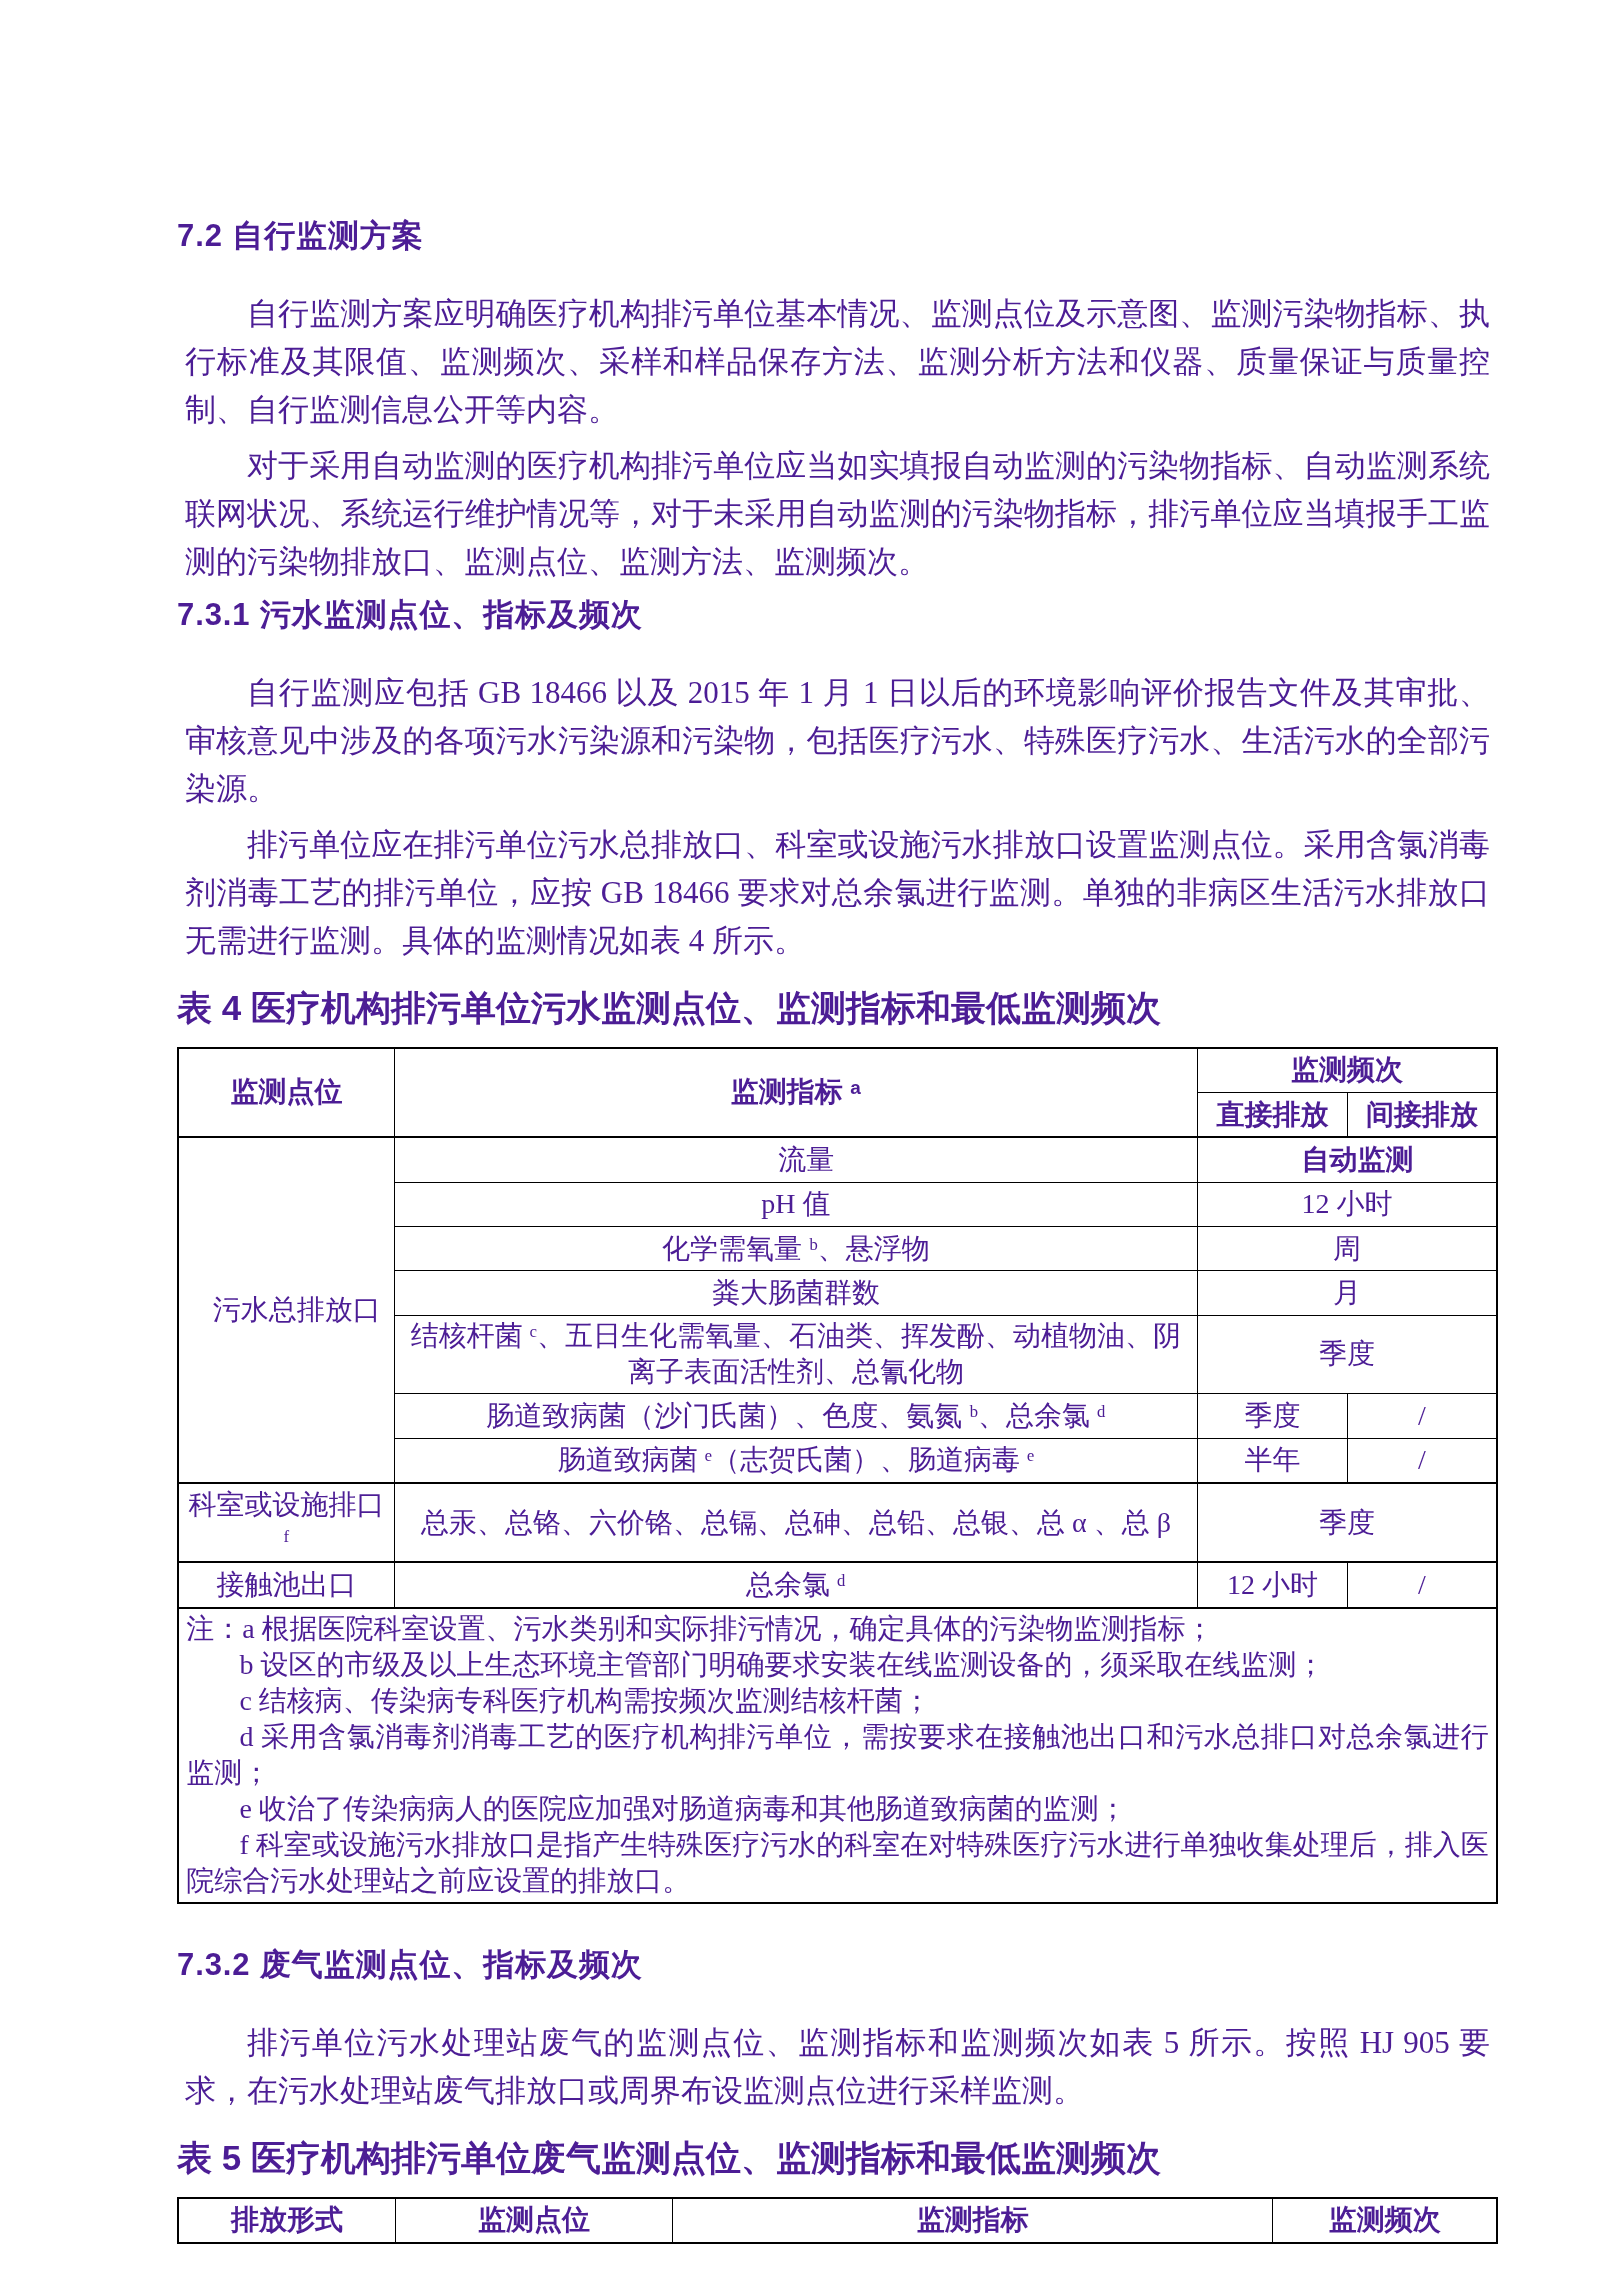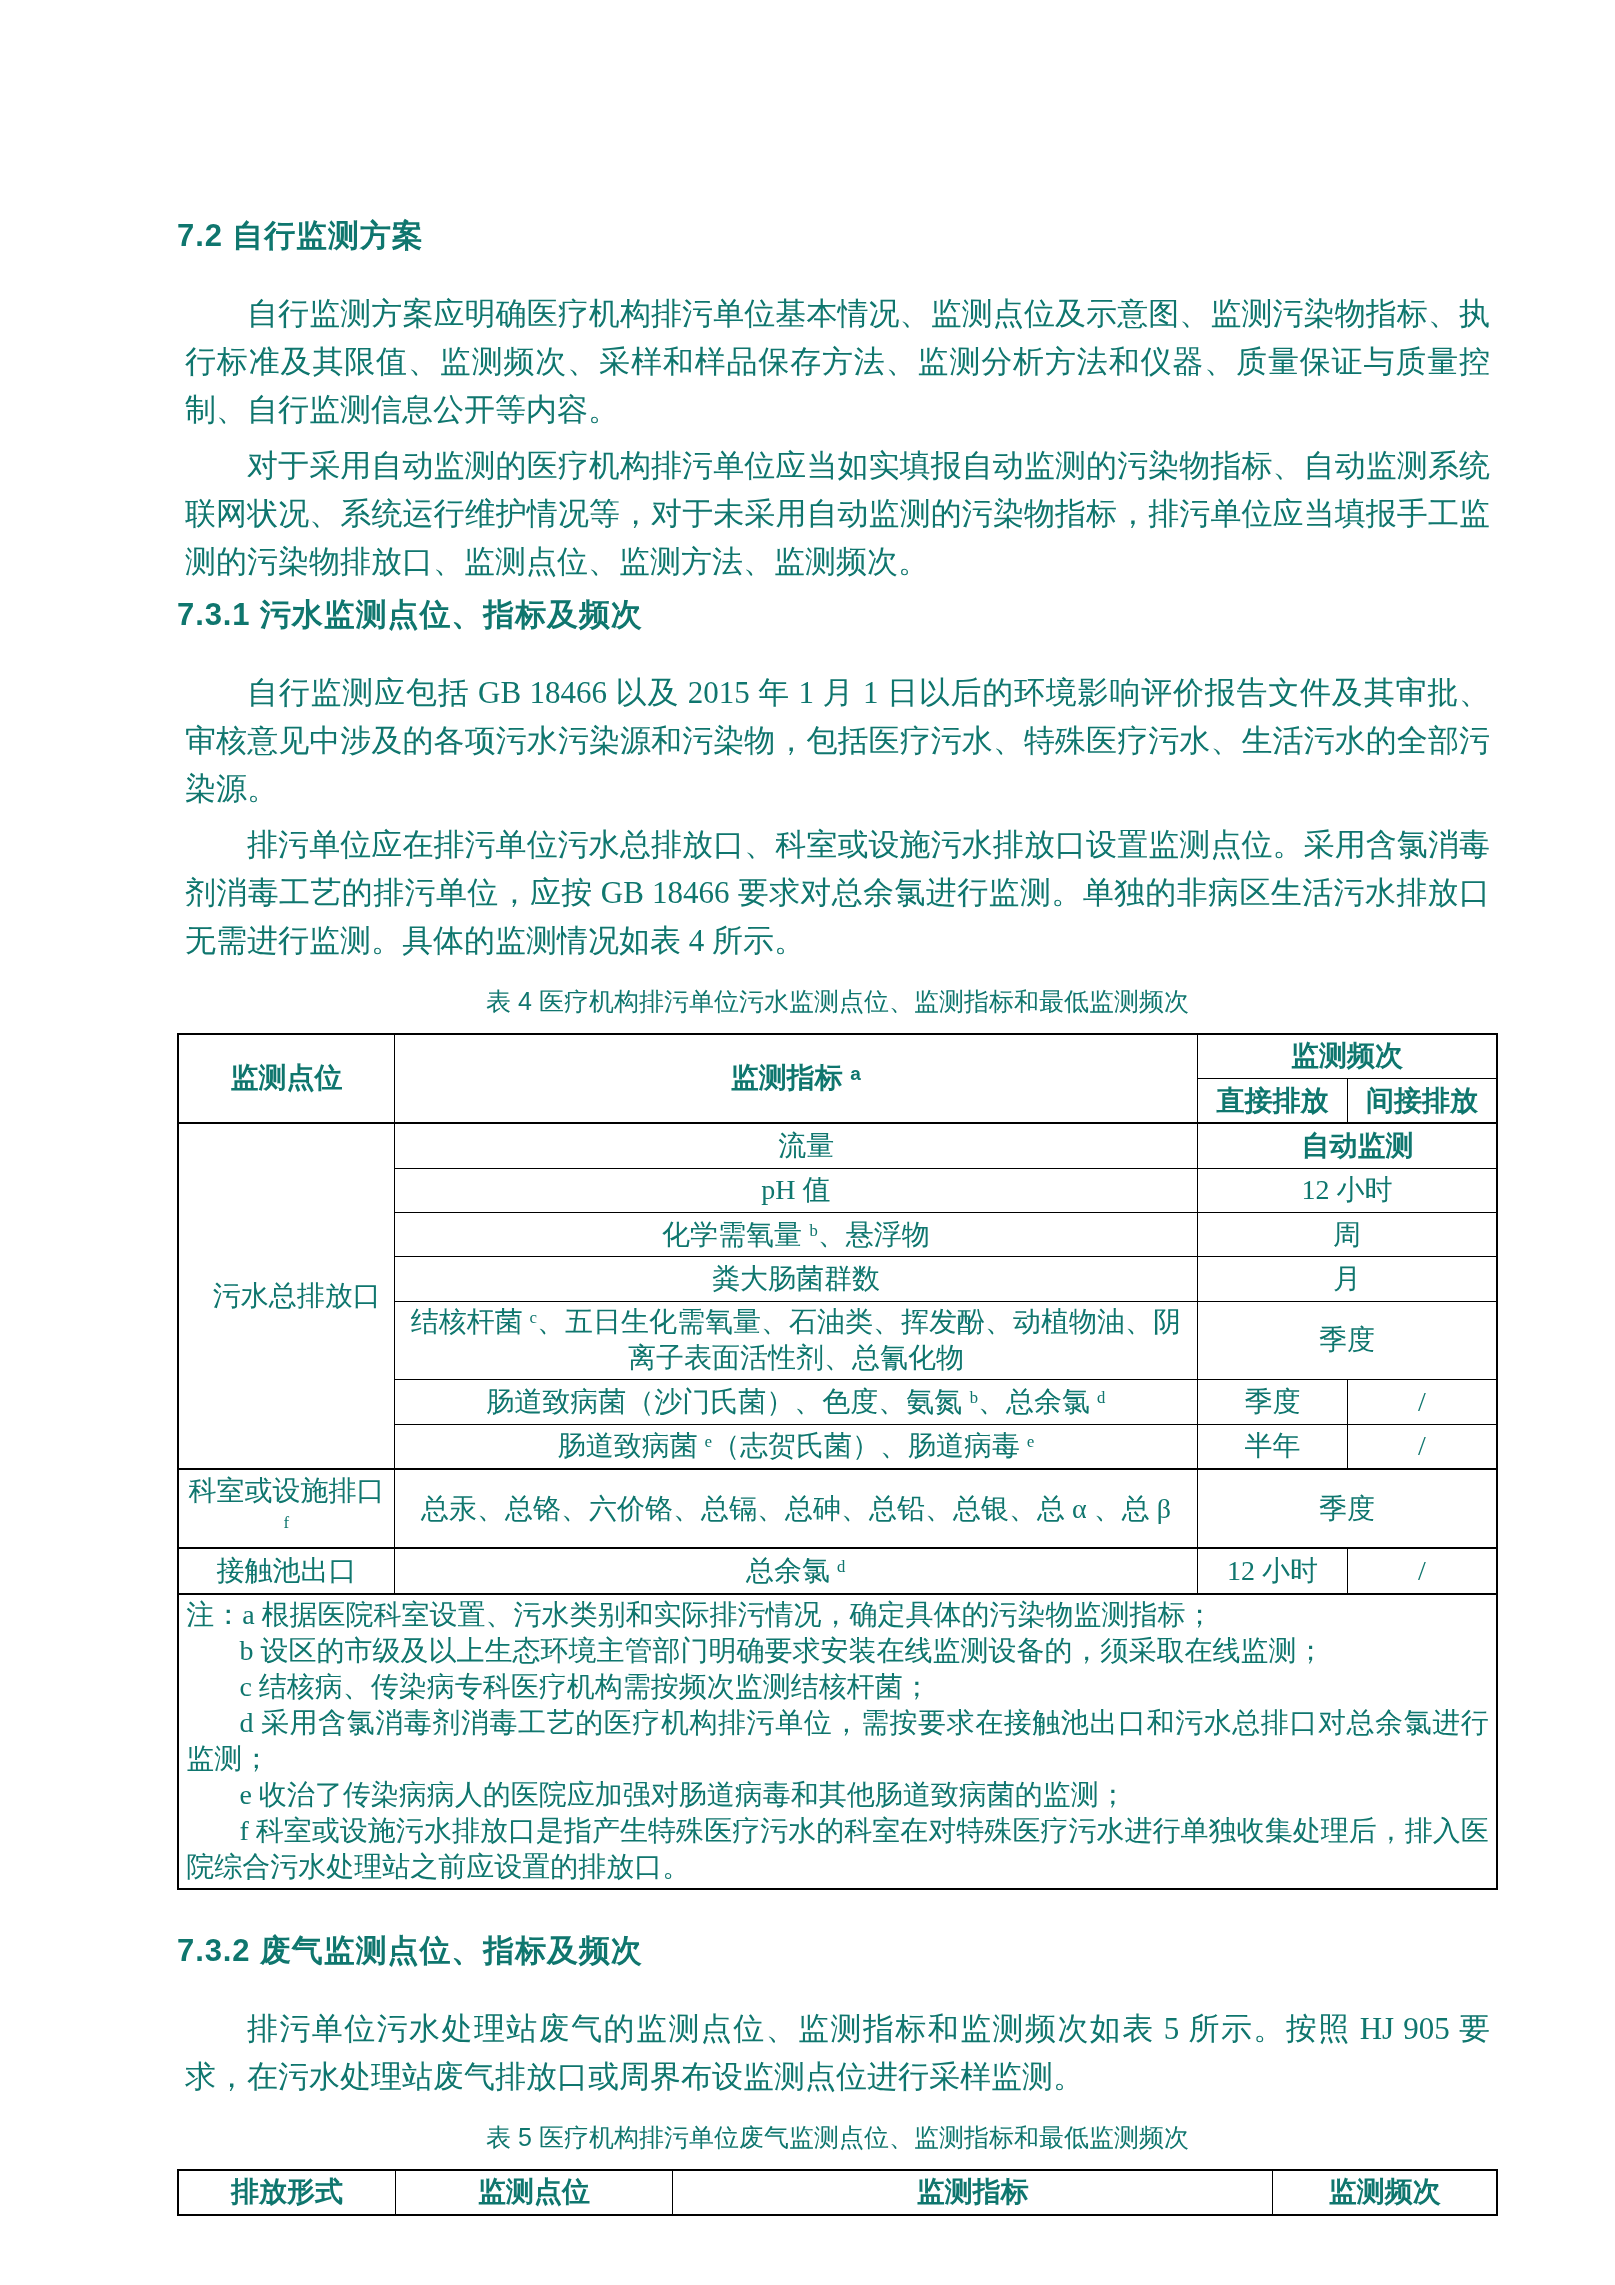--- a/index.html
+++ b/index.html
@@ -1,19 +1,19 @@
 <!DOCTYPE html>
 <html style="font-size:14.5px"><head>
 <meta charset="utf-8">
 <style>
   html,body { margin:0; padding:0; background:#ffffff; }
   .page {
     position:relative;
     width:1616px; height:2285px;
-    background:#ffffff; color:#0f766e;
+    background:#ffffff; color:#4c1d95;
     font-family:"Liberation Serif","DejaVu Serif",serif;
     font-size:31px;
     box-sizing:border-box;
     padding:215px 118px 0 177px;
     overflow:hidden;
   }
   .heading {
     font-family:"Liberation Sans","DejaVu Sans",sans-serif;
     font-weight:bold;
     font-size:31px;
@@ -22,23 +22,22 @@
   }
   .heading.mt { margin-top:25px; }
   p.body-par {
     margin:8px;
     line-height:48px;
     text-align:justify;
     text-indent:2em;
   }
   .tbl-caption {
     font-family:"Liberation Sans","DejaVu Sans",sans-serif;
-    font-weight:normal;
-    font-size:25px;
-    text-align:center;
+    font-weight:bold;
+    font-size:35px;
     margin:20px 0 14.5px 0;
   }
   table.doc-tbl {
     width:100%;
     border-collapse:collapse;
     table-layout:fixed;
     border:2.7px solid #000;
   }
   table.doc-tbl th, table.doc-tbl td {
     border:1.8px solid #000;

